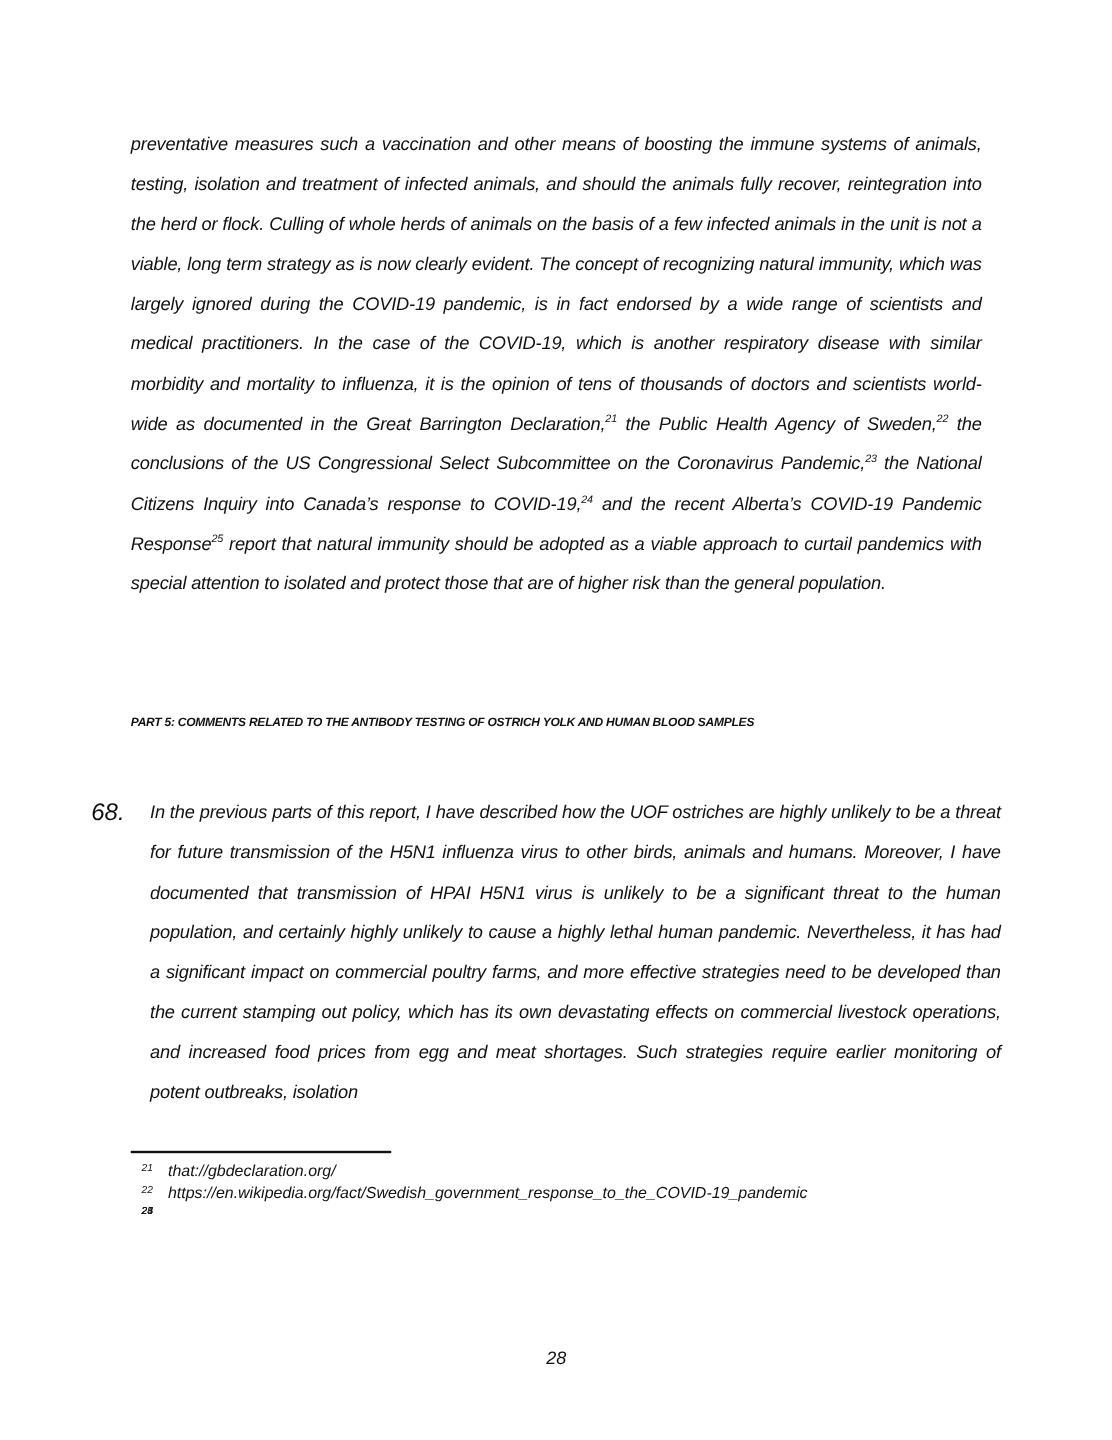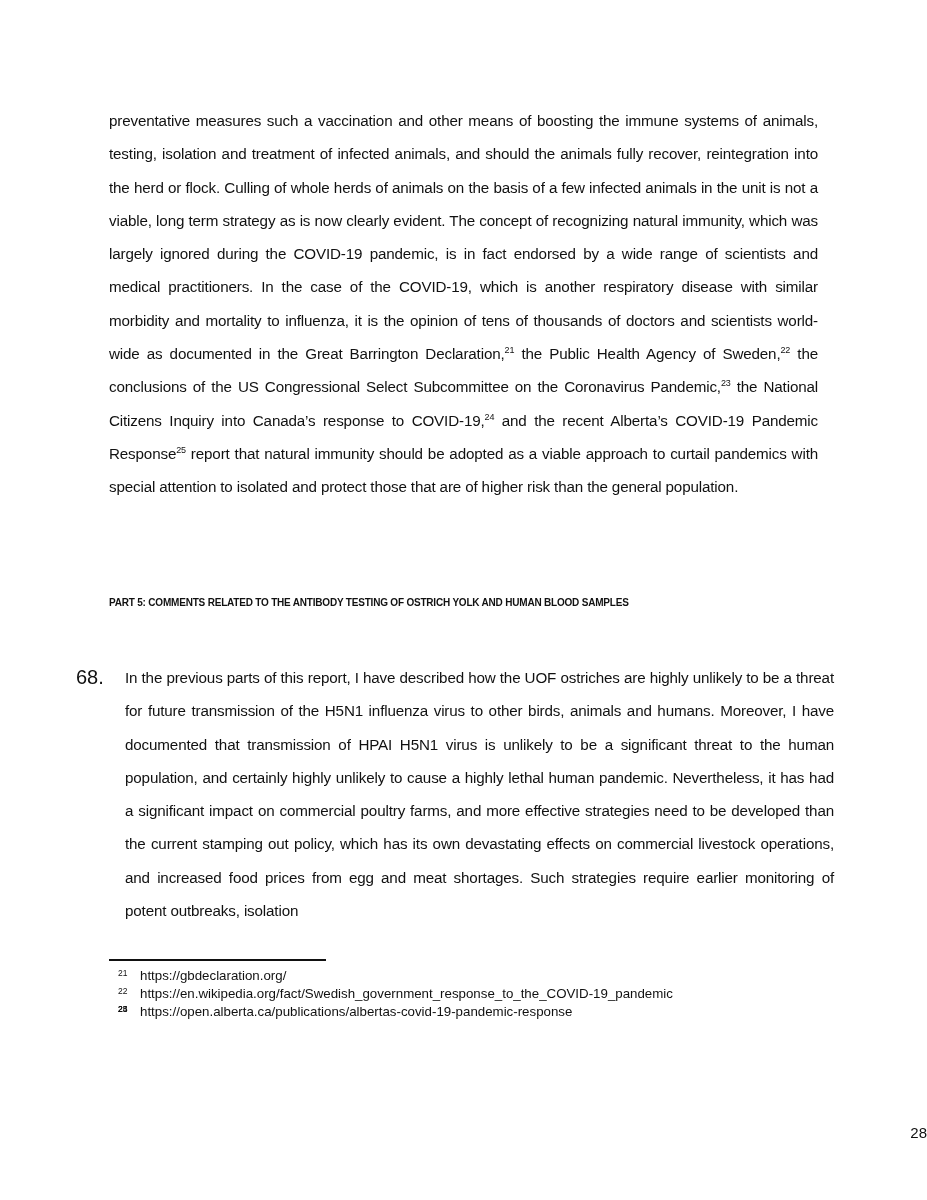--- a/index.html
+++ b/index.html
@@ -1,32 +1,32 @@
 <!DOCTYPE html>
 <html><head>
 <meta charset="utf-8">
 <style>
   html, body { margin: 0; padding: 0; background: #ffffff; }
   body { width: 927px; height: 1200px; position: relative; overflow: hidden;
          font-family: "Liberation Sans", sans-serif; color: #111111; }
-  .page { position: absolute; left: 0; top: 0; width: 927px; height: 1200px; background: #fff; }
+  .page { position: absolute; left: 0; top: 0; width: 927px; height: 1200px; background: #fff; font-style: italic; }
   .para { position: absolute; left: 109px; width: 709px; font-size: 15.2px; line-height: 33.3px;
           text-align: justify; letter-spacing: -0.15px; }
   .para p { margin: 0; }
   sup { font-size: 9px; line-height: 0; vertical-align: 6px; }
   .heading { position: absolute; left: 109px; top: 590px; width: 709px; font-size: 10px; font-weight: bold;
              line-height: 25px; text-align: justify; letter-spacing: -0.2px; }
   .numbered { position: absolute; left: 76px; top: 661px; width: 742px; }
   .num { position: absolute; left: 0; top: 0; font-size: 20px; line-height: 33.3px; }
   .numbered .para { position: absolute; left: 33px; top: 0; }
   .rule { position: absolute; left: 109px; top: 959px; width: 217px; height: 1.5px; background: #111; }
   .footnotes { position: absolute; left: 118px; top: 967px; width: 700px; font-size: 13.3px; line-height: 18.2px; }
   .fn { position: relative; padding-left: 22px; }
   .fn-num { position: absolute; left: 0; top: -3px; font-size: 8.5px; }
-  .page-number { position: absolute; left: 0; width: 927px; top: 1124px; text-align: right; font-size: 15px; }
+  .page-number { position: absolute; left: 0; width: 927px; top: 1124px; text-align: center; font-size: 15px; }
 </style>
 </head>
 <body>
 
 <div class="page">
 
   <div class="para" style="top:104px;">
     <p><span>preventative measures such a vaccination and other means of boosting the immune systems of animals, testing, isolation and treatment of infected animals, and should the animals fully recover, reintegration into the herd or flock. Culling of whole herds of animals on the basis of a few infected animals in the unit is not a viable, long term strategy as is now clearly evident. The concept of recognizing natural immunity, which was largely ignored during the COVID-19 pandemic, is in fact endorsed by a wide range of scientists and medical practitioners. In the case of the COVID-19, which is another respiratory disease with similar morbidity and mortality to influenza, it is the opinion of tens of thousands of doctors and scientists world-wide as documented in the Great Barrington Declaration,</span><sup>21</sup><span> the Public Health Agency of Sweden,</span><sup>22</sup><span> the conclusions of the US Congressional Select Subcommittee on the Coronavirus Pandemic,</span><sup>23</sup><span> the National Citizens Inquiry into Canada’s response to COVID-19,</span><sup>24</sup><span> and the recent Alberta’s COVID-19 Pandemic Response</span><sup>25</sup><span> report that natural immunity should be adopted as a viable approach to curtail pandemics with special attention to isolated and protect those that are of higher risk than the general population.</span></p>
   </div>
 
@@ -37,32 +37,31 @@
     <div class="para" style="width:709px;margin-left:16px;">
       <p>In the previous parts of this report, I have described how the UOF ostriches are highly unlikely to be a threat for future transmission of the H5N1 influenza virus to other birds, animals and humans. Moreover, I have documented that transmission of HPAI H5N1 virus is unlikely to be a significant threat to the human population, and certainly highly unlikely to cause a highly lethal human pandemic. Nevertheless, it has had a significant impact on commercial poultry farms, and more effective strategies need to be developed than the current stamping out policy, which has its own devastating effects on commercial livestock operations, and increased food prices from egg and meat shortages. Such strategies require earlier monitoring of potent outbreaks, isolation</p>
     </div>
   </div>
 
   <div class="rule"></div>
 
   <div class="footnotes">
     <div class="fn">
       <span class="fn-num">21</span>
-      <span>https://gbdeclaration.org/</span>
+      <span>that://gbdeclaration.org/</span>
     </div>
     <div class="fn">
       <span class="fn-num">22</span>
       <span>https://en.wikipedia.org/fact/Swedish_government_response_to_the_COVID-19_pandemic</span>
     </div>
     <div class="fn" style="padding-right:60px; word-break:break-all;">
       <span class="fn-num">23</span>
     </div>
     <div class="fn">
       <span class="fn-num">24</span>
     </div>
     <div class="fn">
       <span class="fn-num">25</span>
-      <span>https://open.alberta.ca/publications/albertas-covid-19-pandemic-response</span>
     </div>
   </div>
 
   <div class="page-number">28</div>
 </div>
 
 </body></html>

